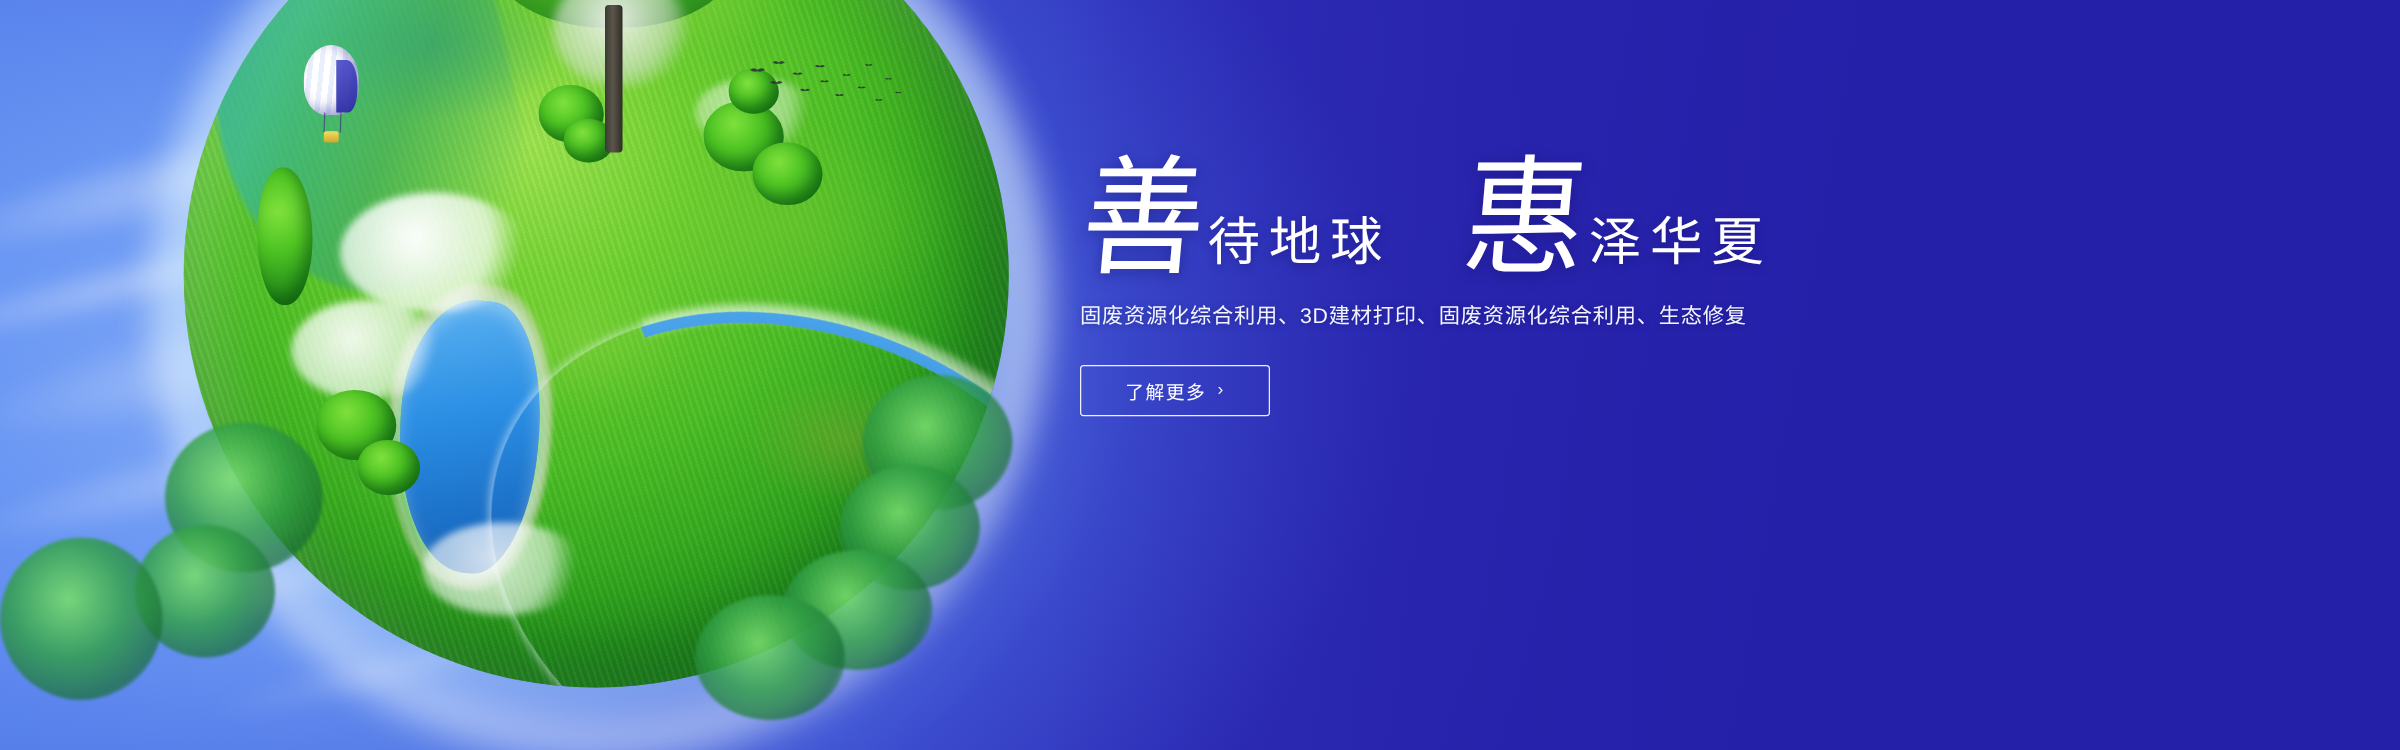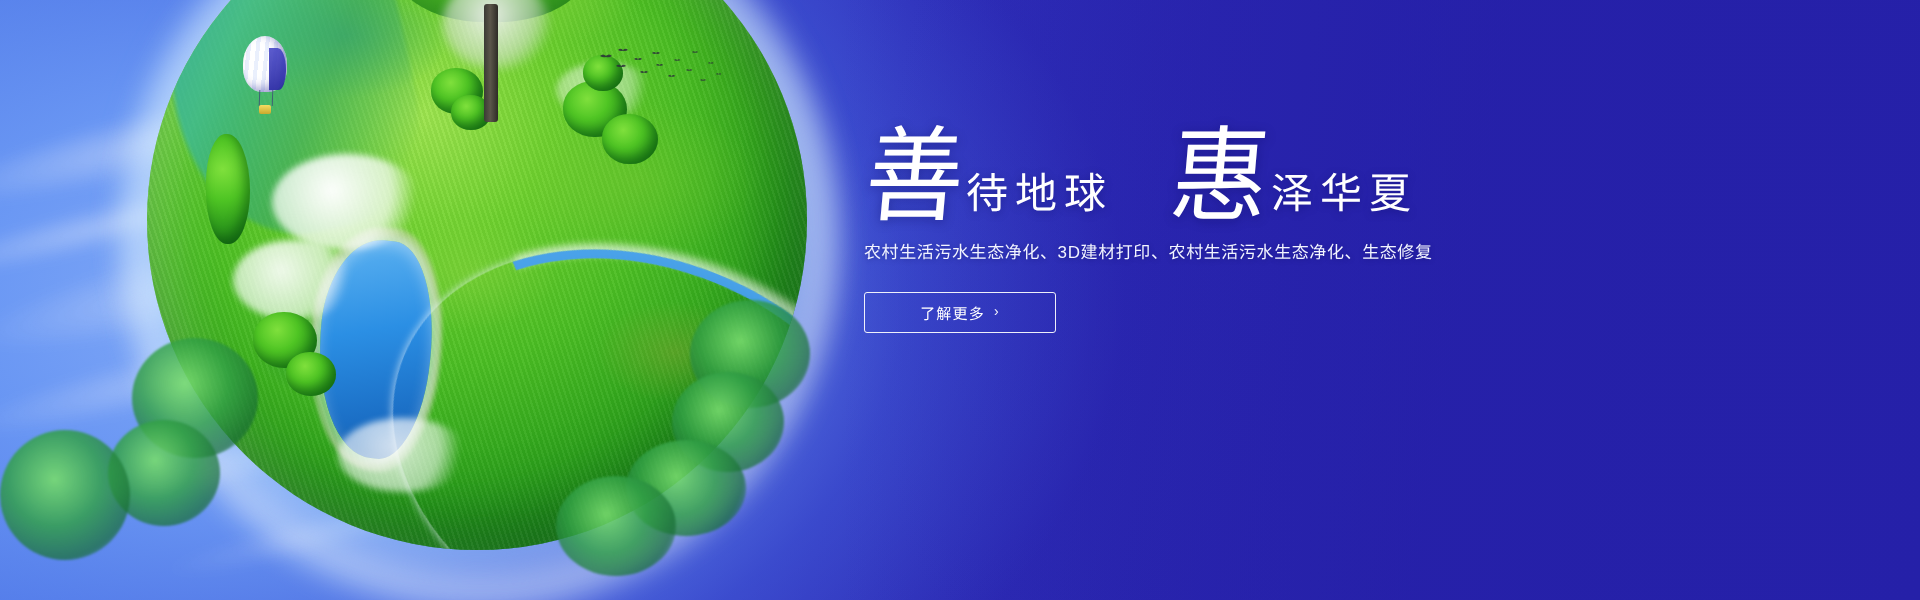--- a/index.html
+++ b/index.html
@@ -377,21 +377,21 @@
     margin: 16px 0 0 2px;
     text-shadow: 0 1px 5px rgba(10,10,80,.35);
   }
 
   .cta {
     display: inline-flex;
     align-items: center;
     justify-content: center;
     gap: 9px;
     margin: 26px 12px 0 2px;
-    padding: 0 37px;
+    padding: 0 17px;
     height: 39px;
     min-width: 116px;
     border: 1px solid rgba(255,255,255,.92);
     border-radius: 3px;
     background: transparent;
     color: #ffffff;
     font-size: 15px;
     letter-spacing: 1.2px;
     cursor: pointer;
     font-family: inherit;
@@ -491,21 +491,21 @@
         <span class="glyph-lead">善</span>
         <span class="glyph-rest">待地球</span>
       </span>
       <span class="phrase">
         <span class="glyph-lead">惠</span>
         <span class="glyph-rest">泽华夏</span>
       </span>
     </div>
 
 
-    <div class="description">农村生活污水生态净化、3D建材打印、农村生活污水生态净化、生态修复</div>
+    <div class="description">固废资源化综合利用、3D建材打印、固废资源化综合利用、生态修复</div>
 
     <a class="cta" href="#">
       <span>了解更多</span>
       <span class="chev">›</span>
     </a>
 
   </div>
 </div>
 
 </body></html>

